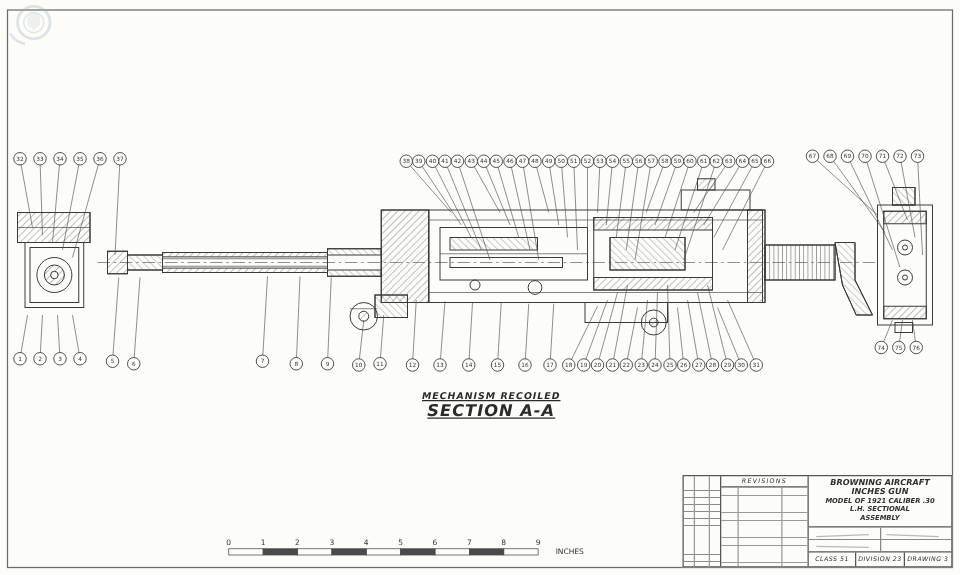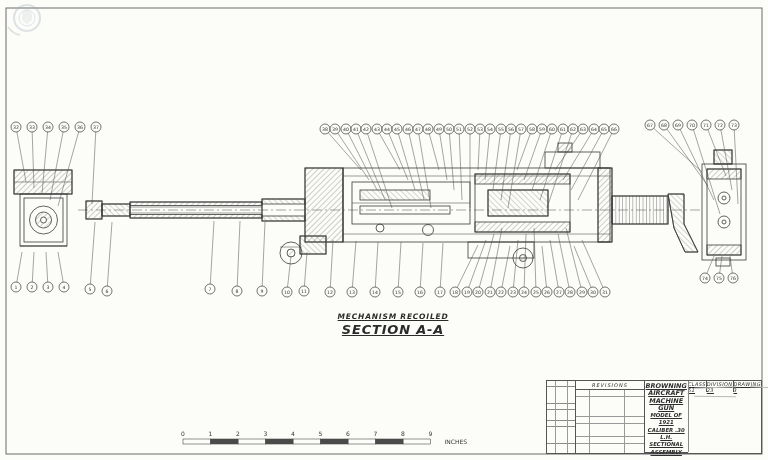--- a/index.html
+++ b/index.html
@@ -30,21 +30,21 @@
   }
   .tb-strip:before { content:""; position:absolute; left:8px; top:0; bottom:0; border-left:.5px solid #999; }
   .tb-strip:after  { content:""; position:absolute; left:20px; top:0; bottom:0; border-left:.5px solid #999; }
   .tb-rev { width: 70px; border-right: 1px solid #555; display: flex; flex-direction: column; }
   .tb-rev-head { height: 9px; border-bottom: 1px solid #555; font-size: 5px; line-height: 9px;
     text-align: center; letter-spacing: 1px; font-style: italic; }
   .tb-rev-rows { flex: 1; position: relative;
     background: repeating-linear-gradient(to bottom, transparent 0 6.2px, #999 6.2px 6.7px); }
   .tb-rev-rows:before { content:""; position:absolute; left:13px; top:0; bottom:0; border-left:.5px solid #999; }
   .tb-rev-rows:after  { content:""; position:absolute; left:48px; top:0; bottom:0; border-left:.5px solid #999; }
-  .tb-main { flex: 1; display: flex; flex-direction: row; text-decoration: underline; }
+  .tb-main { flex: 1; display: flex; flex-direction: column; }
   .tb-title { text-align: center; font-style: italic; font-weight: bold; font-size: 6.5px;
     line-height: 7.3px; padding: 2px 1px; border-bottom: 1px solid #555; }
   .tb-title .small { font-size: 5.4px; }
   .tb-sign { flex: 1; position: relative; border-bottom: 1px solid #555;
     background: linear-gradient(to bottom, transparent calc(50% - .3px), #888 calc(50% - .3px), #888 calc(50% + .3px), transparent calc(50% + .3px)); }
   .tb-sign:before { content:""; position:absolute; left:50%; top:0; bottom:0; border-left:.5px solid #888; }
   .sig-line { position: absolute; border-top: 1px solid #b9b9b9; height: 0; }
   .sig-1 { left: 6px; width: 42px; top: 6px; transform: rotate(-2deg); }
   .sig-2 { left: 62px; width: 42px; top: 6px; transform: rotate(2deg); }
   .sig-3 { left: 6px; width: 42px; top: 15px; transform: rotate(1deg); }
@@ -426,21 +426,21 @@
 
   <div class="title-block">
     <div class="tb-strip"></div>
     <div class="tb-rev">
       <div class="tb-rev-head">REVISIONS</div>
       <div class="tb-rev-rows"></div>
     </div>
     <div class="tb-main">
       <div class="tb-title">
         <div>BROWNING AIRCRAFT</div>
-        <div>MACHINE GUN</div>
+        <div>INCHES GUN</div>
         <div class="small">MODEL OF 1921 CALIBER .30</div>
         <div class="small">L.H. SECTIONAL</div>
         <div class="small">ASSEMBLY</div>
       </div>
       <div class="tb-sign">
         <div class="sig-line sig-1"></div>
         <div class="sig-line sig-2"></div>
         <div class="sig-line sig-3"></div>
       </div>
       <div class="tb-bottom">

